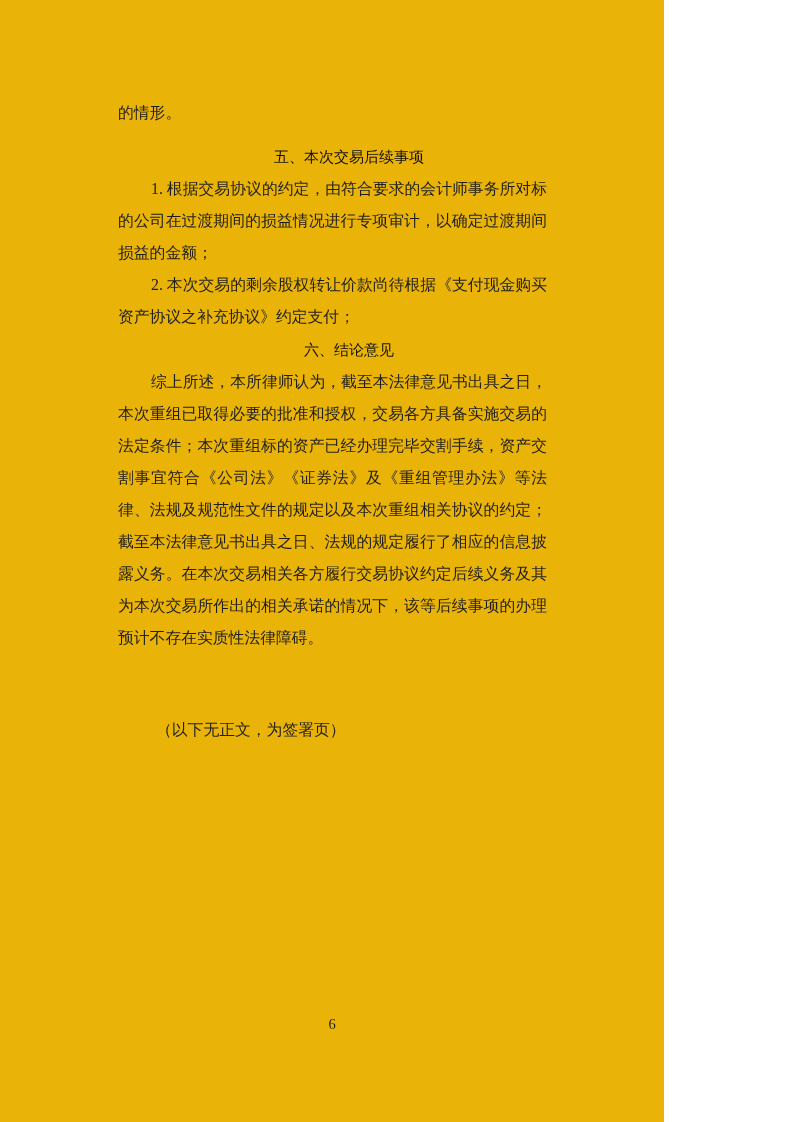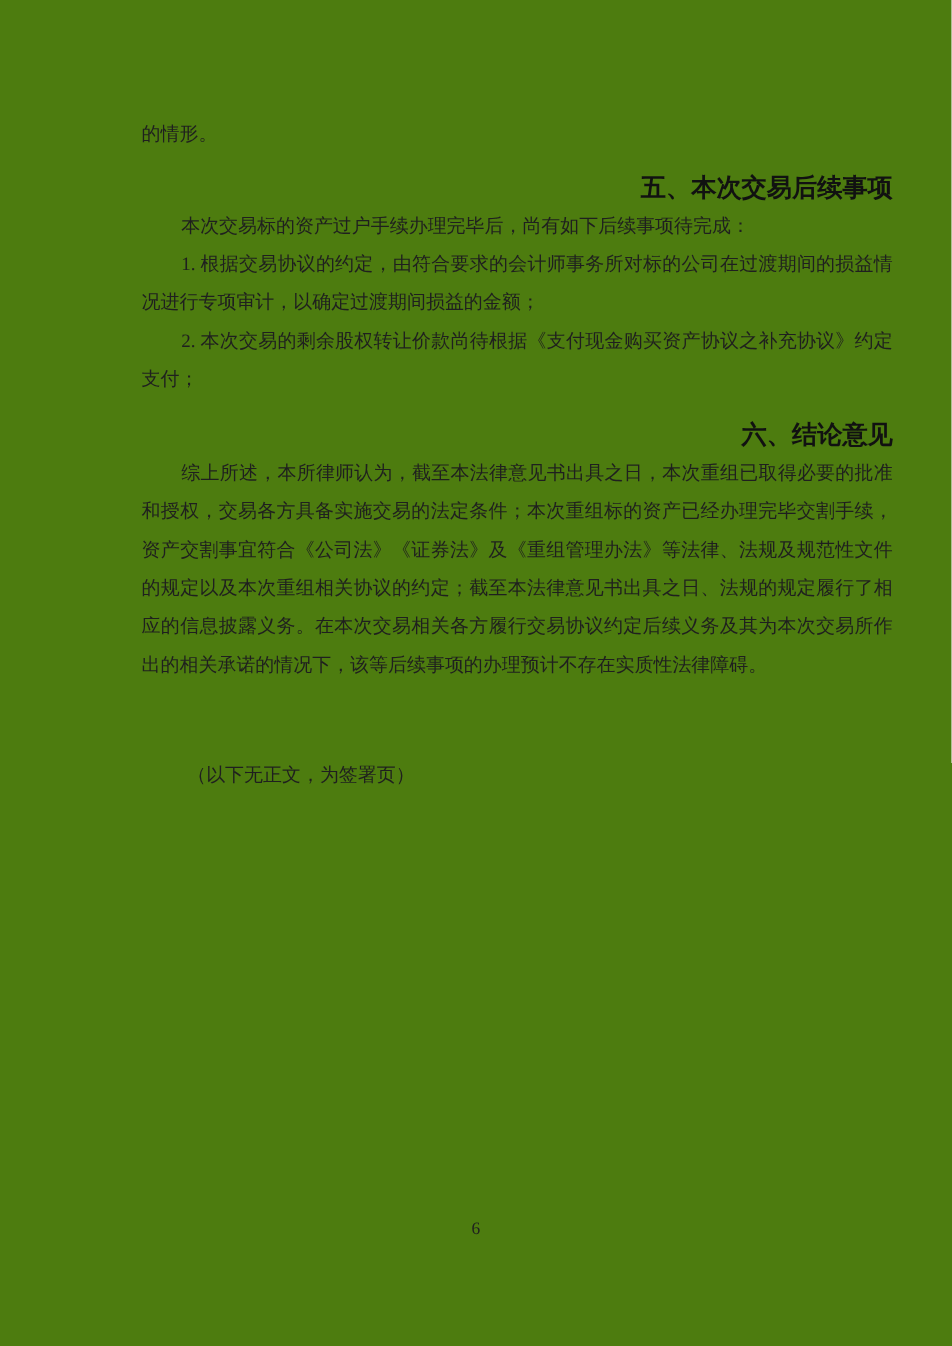--- a/index.html
+++ b/index.html
@@ -2,54 +2,54 @@
 <html><head>
 <meta charset="utf-8">
 <style>
   html, body {
     margin: 0;
     padding: 0;
     background: #ffffff;
   }
   .page {
     position: relative;
-    width: 793px;
+    width: 664px;
     height: 1122px;
-    background: #4d7c0f;
+    background: #eab308;
     box-sizing: border-box;
-    padding: 97px 49px 0 118px;
+    padding: 97px 117px 0 118px;
     font-family: "Liberation Serif", "DejaVu Serif", serif;
     font-size: 15.8px;
     line-height: 32px;
     color: #1f1f1f;
     overflow: hidden;
   }
   .page p {
     margin: 0;
     text-align: justify;
   }
   .indent {
     text-indent: 33px;
   }
   .heading {
     margin: 0 0 0 33px;
     font-family: "Liberation Sans", "DejaVu Sans", sans-serif;
-    font-weight: bold;
-    font-size: 21px;
+    font-weight: normal;
+    font-size: 15px;
     line-height: 32px;
     color: #111111;
-    text-align: right;
+    text-align: center;
   }
   .h-five   { margin-top: 12px; }
   .para-intro { margin-top: 22px; }
   .item-1   { margin-top: 8px; }
   .item-2   { margin-top: 12px; }
   .item-3   { margin-top: 16px; }
   .item-4   { margin-top: 6px; }
-  .h-six    { margin-top: 14px; }
+  .h-six    { margin-top: 1px; }
   .conclusion { margin-top: 18px; }
   .closing {
     margin-top: 60px !important;
     text-indent: 38px;
     text-align: right;
   }
   .page-number {
     position: absolute;
     top: 1014px;
     left: 0;
@@ -62,21 +62,20 @@
 </style>
 </head>
 <body>
 
 <div class="page">
 
   <p class="body-text">的情形。</p>
 
   <h2 class="heading h-five">五、本次交易后续事项</h2>
 
-  <p class="indent para-intro">本次交易标的资产过户手续办理完毕后，尚有如下后续事项待完成：</p>
 
   <p class="indent item-1">1. 根据交易协议的约定，由符合要求的会计师事务所对标的公司在过渡期间的损益情况进行专项审计，以确定过渡期间损益的金额；</p>
 
   <p class="indent item-2">2. 本次交易的剩余股权转让价款尚待根据《支付现金购买资产协议之补充协议》约定支付；</p>
 
 
 
   <h2 class="heading h-six">六、结论意见</h2>
 
   <p class="indent conclusion">综上所述，本所律师认为，截至本法律意见书出具之日，本次重组已取得必要的批准和授权，交易各方具备实施交易的法定条件；本次重组标的资产已经办理完毕交割手续，资产交割事宜符合《公司法》《证券法》及《重组管理办法》等法律、法规及规范性文件的规定以及本次重组相关协议的约定；截至本法律意见书出具之日、法规的规定履行了相应的信息披露义务。在本次交易相关各方履行交易协议约定后续义务及其为本次交易所作出的相关承诺的情况下，该等后续事项的办理预计不存在实质性法律障碍。</p>

